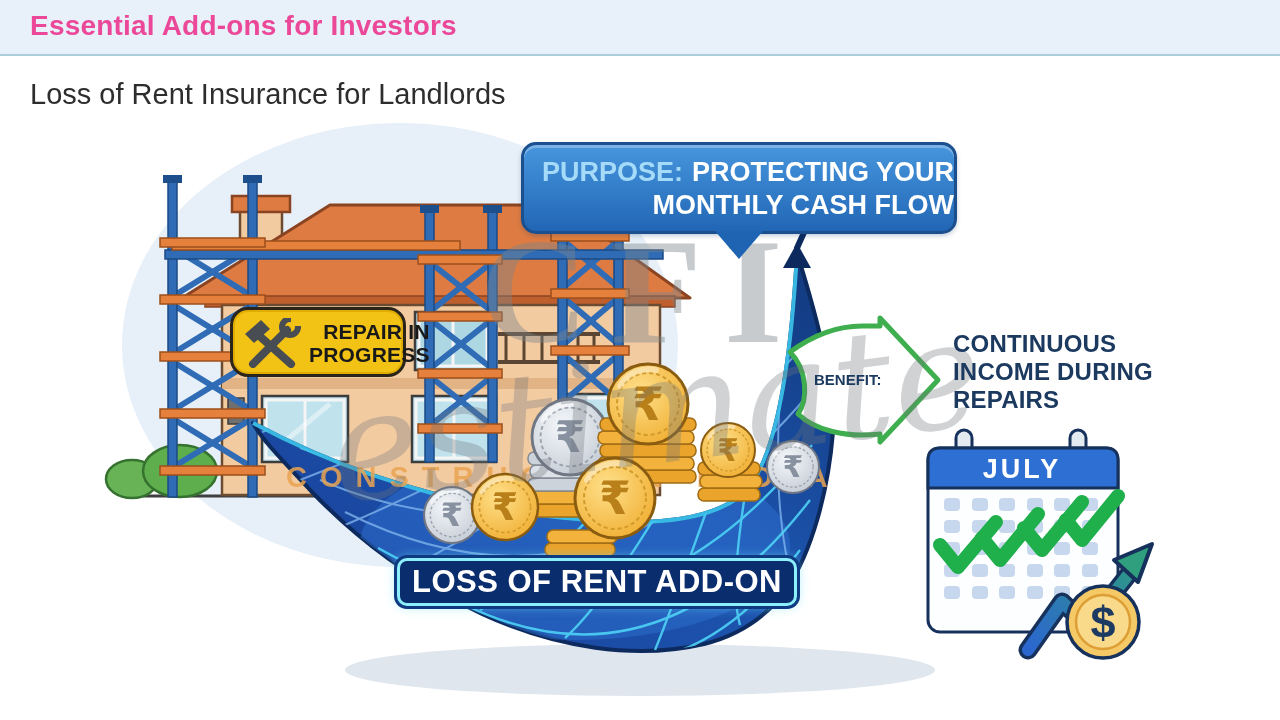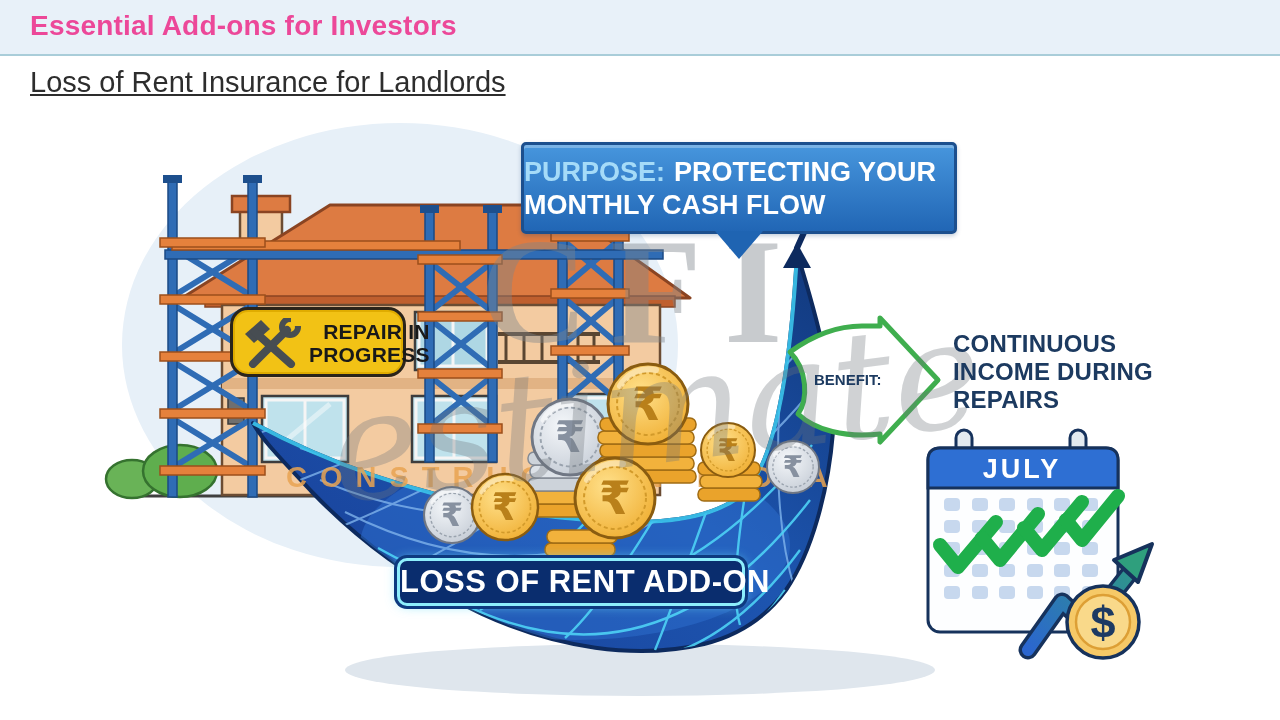--- a/index.html
+++ b/index.html
@@ -4,42 +4,42 @@
 <style>
   html,body{margin:0;padding:0;}
   body{width:1280px;height:720px;overflow:hidden;background:#fff;
        font-family:"Liberation Sans",sans-serif;position:relative;}
   .abs{position:absolute;}
   
   #header-band{left:0;top:0;width:1280px;height:54px;background:#e8f1f9;
                border-bottom:2px solid #a9cdd9;}
   #page-title{left:30px;top:10px;font-size:28px;font-weight:bold;color:#ec4899;
               letter-spacing:.2px;white-space:nowrap;}
-  #page-subtitle{left:30px;top:66px;font-size:29px;font-weight:400;color:#2d2d2d;
-                 white-space:nowrap;text-decoration:underline;}
-  
-  #purpose-bubble{left:521px;top:142px;width:436px;height:92px;border-radius:5px;
+  #page-subtitle{left:30px;top:78px;font-size:29px;font-weight:400;color:#2d2d2d;
+                 white-space:nowrap;}
+  
+  #purpose-bubble{left:521px;top:142px;width:436px;height:92px;border-radius:15px;
       background:linear-gradient(180deg,#4796dd,#2166b5);border:3px solid #1c4f8e;
       box-shadow:inset 0 3px 0 rgba(255,255,255,.28),0 2px 4px rgba(20,60,110,.25);
-      text-align:left;color:#fff;font-weight:bold;font-size:27px;line-height:33px;
+      text-align:right;color:#fff;font-weight:bold;font-size:27px;line-height:33px;
       padding-top:11px;box-sizing:border-box;}
   #purpose-bubble .ln{white-space:nowrap;}
   .purpose-accent{color:#a5dbf8;margin-right:9px;}
   #bubble-tail{left:191px;top:86px;width:0;height:0;
       border-left:24px solid transparent;border-right:24px solid transparent;
       border-top:28px solid #1f64b2;}
   
   #repair-sign{left:230px;top:307px;width:176px;height:70px;background:#f2c215;
       border:3px solid #2b241a;border-radius:18px;box-sizing:border-box;
       box-shadow:inset 0 0 0 2px #e0ac00;text-align:right;}
   #repair-sign-text{left:76px;top:10px;font-size:21px;line-height:23px;font-weight:bold;
       color:#191919;white-space:pre-line;letter-spacing:.2px;}
   #repair-icon{left:8px;top:8px;}
   
-  #net-badge{left:397px;top:558px;width:348px;height:48px;background:#0a2d6e;
+  #net-badge{left:397px;top:558px;width:400px;height:48px;background:#0a2d6e;
       border:3px solid #8deefc;border-radius:10px;box-sizing:border-box;
       box-shadow:0 0 0 3px #0d3a80,0 0 12px rgba(110,225,250,.75);
       color:#fff;font-size:31px;font-weight:bold;text-align:center;line-height:42px;
       letter-spacing:.5px;white-space:nowrap;}
   
   #benefit-label{left:814px;top:371px;font-size:15px;font-weight:bold;color:#1c3a60;
       white-space:nowrap;}
   #benefit-desc{left:953px;top:330px;width:210px;font-size:24px;line-height:28px;
       font-weight:bold;color:#1c3a60;white-space:pre-line;letter-spacing:.2px;}
 </style>

